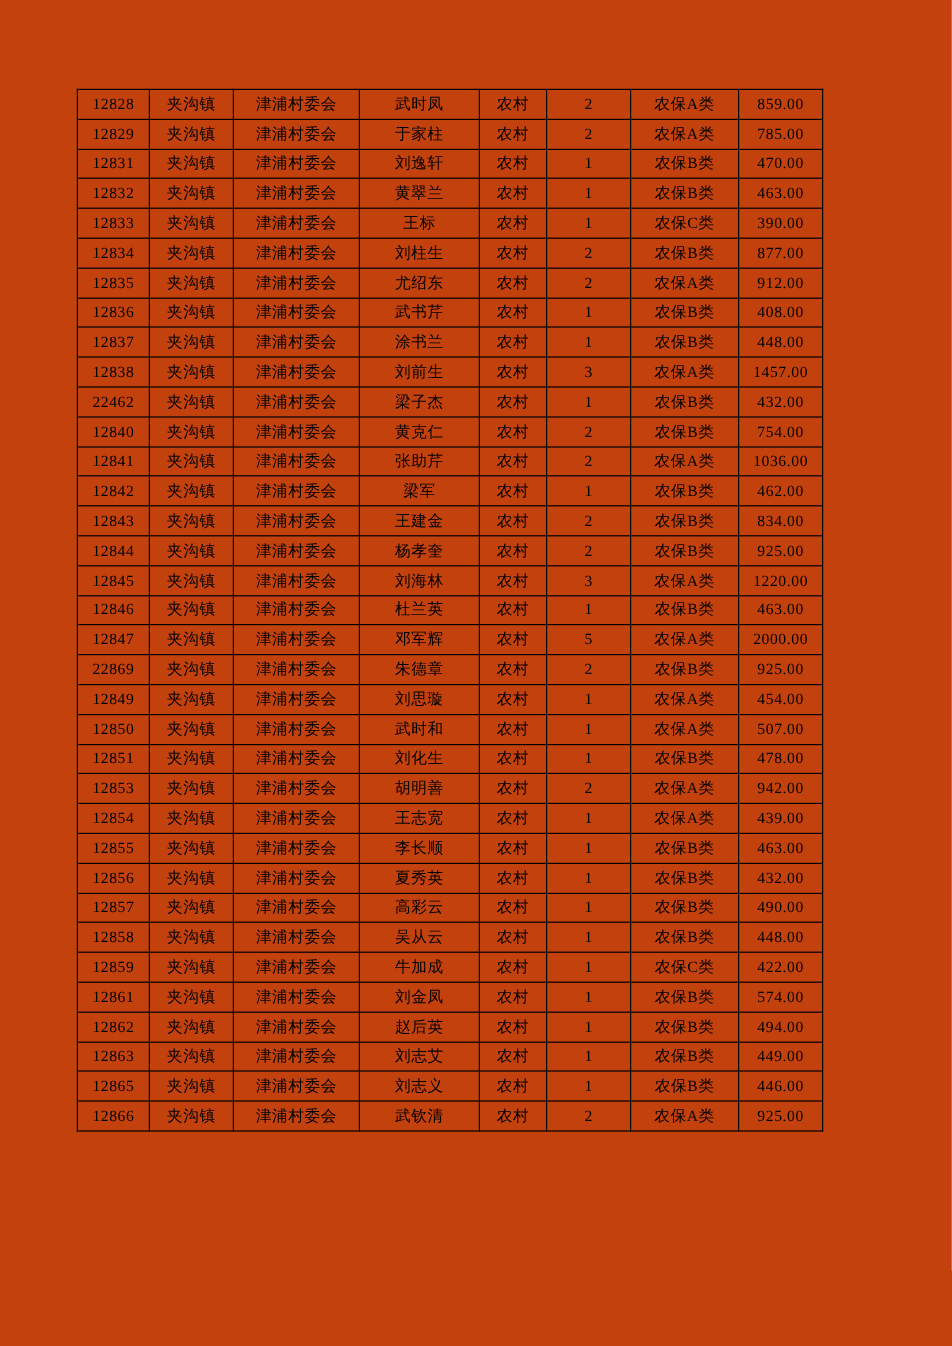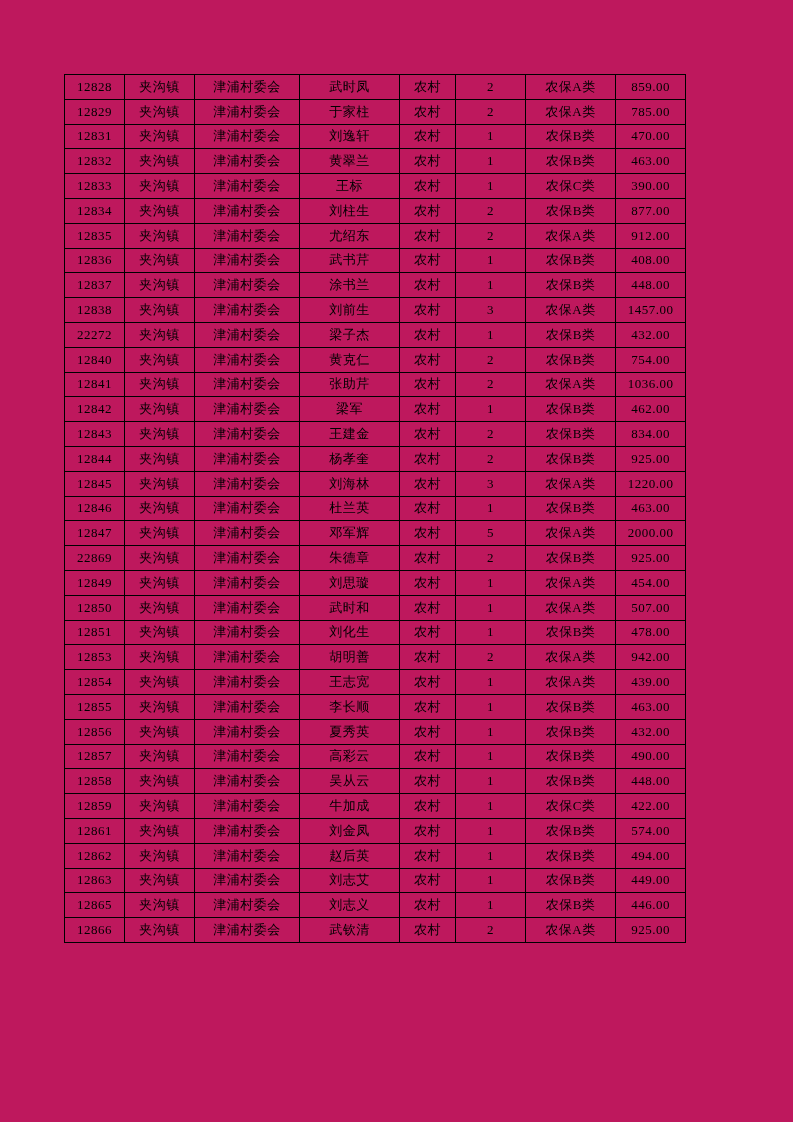--- a/index.html
+++ b/index.html
@@ -13,21 +13,21 @@
     position: relative;
     font-family: "Liberation Serif", "DejaVu Serif", serif;
     color: #000000;
   }
   .sheet {
     position: absolute;
     left: 0;
     top: 0;
     width: 793px;
     height: 1122px;
-    background: #be185d;
+    background: #c2410c;
   }
   table.data-table {
     position: absolute;
     left: 64px;
     top: 74px;
     width: 621px;
     border-collapse: collapse;
     table-layout: fixed;
     font-size: 13px;
   }
@@ -162,21 +162,21 @@
           <td>12838</td>
           <td>夹沟镇</td>
           <td>津浦村委会</td>
           <td>刘前生</td>
           <td>农村</td>
           <td>3</td>
           <td>农保A类</td>
           <td>1457.00</td>
         </tr>
         <tr>
-          <td>22272</td>
+          <td>22462</td>
           <td>夹沟镇</td>
           <td>津浦村委会</td>
           <td>梁子杰</td>
           <td>农村</td>
           <td>1</td>
           <td>农保B类</td>
           <td>432.00</td>
         </tr>
         <tr>
           <td>12840</td>

